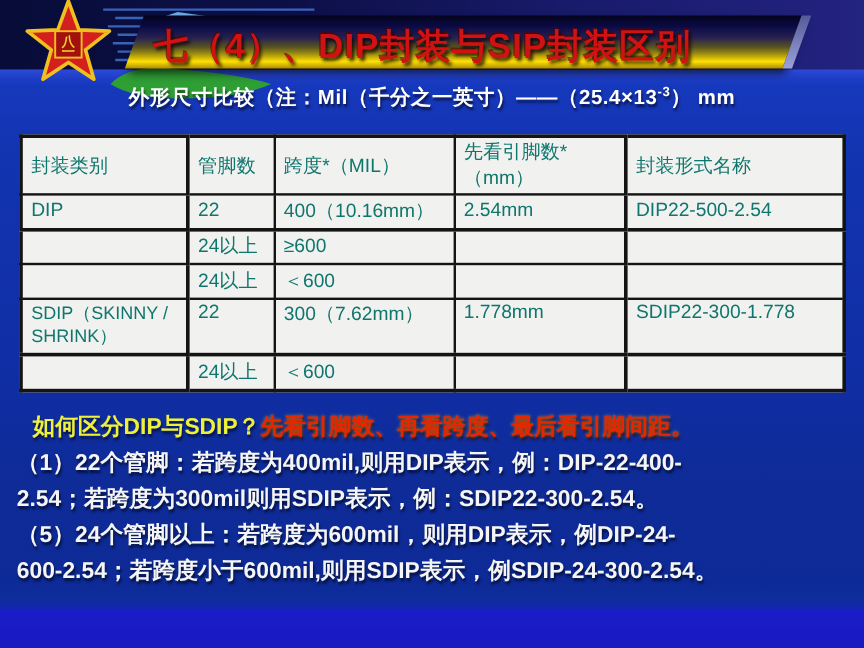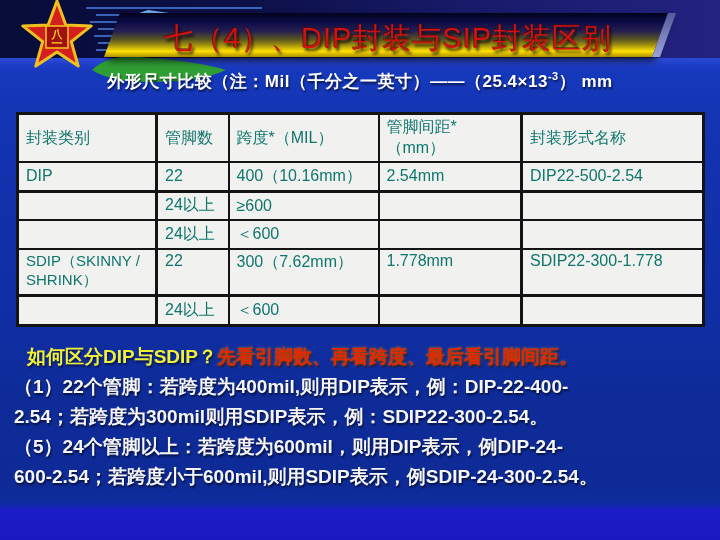--- a/index.html
+++ b/index.html
@@ -19,21 +19,21 @@
   .emblem{position:absolute;left:0;top:0;z-index:2;}
   
   .banner{position:absolute;left:112px;top:13px;width:548px;height:44px;z-index:3;
     transform:skewX(-20deg);
     background:linear-gradient(180deg,#03031c 0%,#0a0a44 20%,#272152 42%,#5a5420 60%,
       #9c8c10 72%,#ffe000 87%,#ad8e00 100%);
     box-shadow:4px 4px 7px rgba(0,0,0,.65);}
   .banner-edge{position:absolute;left:660px;top:13px;width:8px;height:44px;z-index:3;
     transform:skewX(-20deg);background:linear-gradient(180deg,#555a9a,#9aa2d8);}
   .title-text{position:absolute;left:128px;top:19px;width:520px;z-index:4;
-    text-align:center;font-size:29px;font-weight:normal;color:#d01212;letter-spacing:1px;
+    font-size:29px;font-weight:bold;color:#d01212;letter-spacing:1px;
     text-shadow:2px 3px 3px rgba(10,0,0,.8), -1px -1px 0 rgba(90,0,0,.6);
     white-space:nowrap;}
   
   .subtitle{position:absolute;left:0;top:70px;width:720px;text-align:center;z-index:2;
     color:#ffffff;font-weight:bold;font-size:17px;letter-spacing:.5px;
     text-shadow:1px 2px 2px rgba(0,0,0,.6);white-space:nowrap;}
   .subtitle sup{font-size:11px;}
   
   .table-wrap{position:absolute;left:16px;top:112px;z-index:2;}
   table.spec{border-collapse:collapse;table-layout:fixed;width:686px;
@@ -97,21 +97,21 @@
           <col style="width:72px">
           <col style="width:150px">
         <col style="width:143px">
           <col style="width:182px">
       </colgroup>
       <thead>
         <tr class="h29">
           <th class="c1">封装类别</th>
           <th>管脚数</th>
           <th>跨度*（MIL）</th>
-          <th>管脚间距*（mm）</th>
+          <th>先看引脚数*（mm）</th>
           <th class="c5">封装形式名称</th>
         </tr>
       </thead>
       <tbody>
         <tr class="h29 row-thick">
           <td class="c1">DIP</td>
           <td>22</td>
           <td>400（10.16mm）</td>
           <td>2.54mm</td>
           <td class="c5">DIP22-500-2.54</td>

